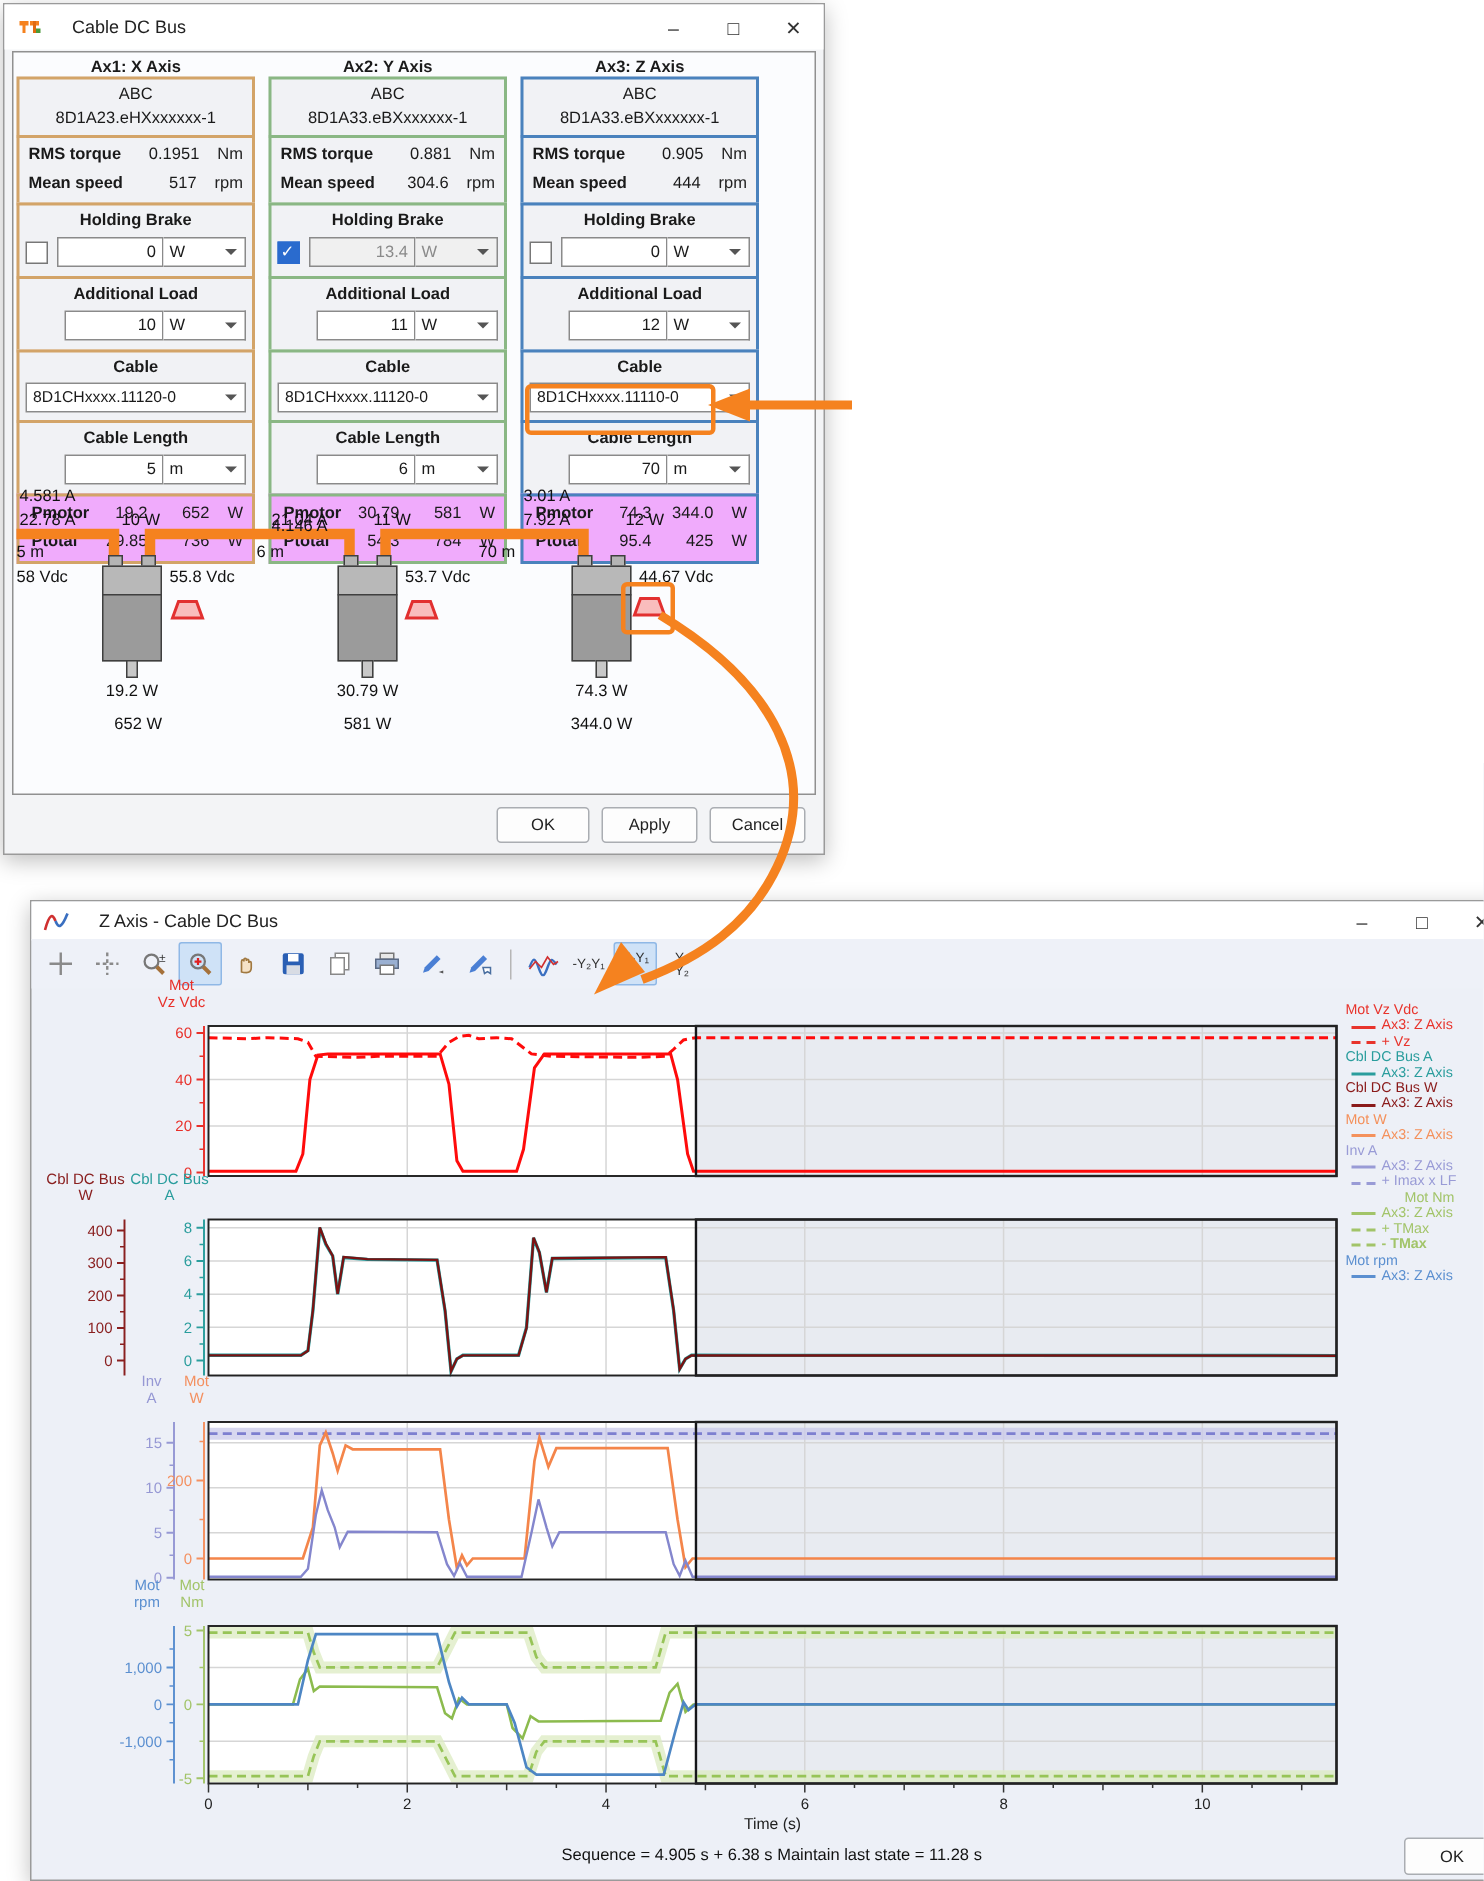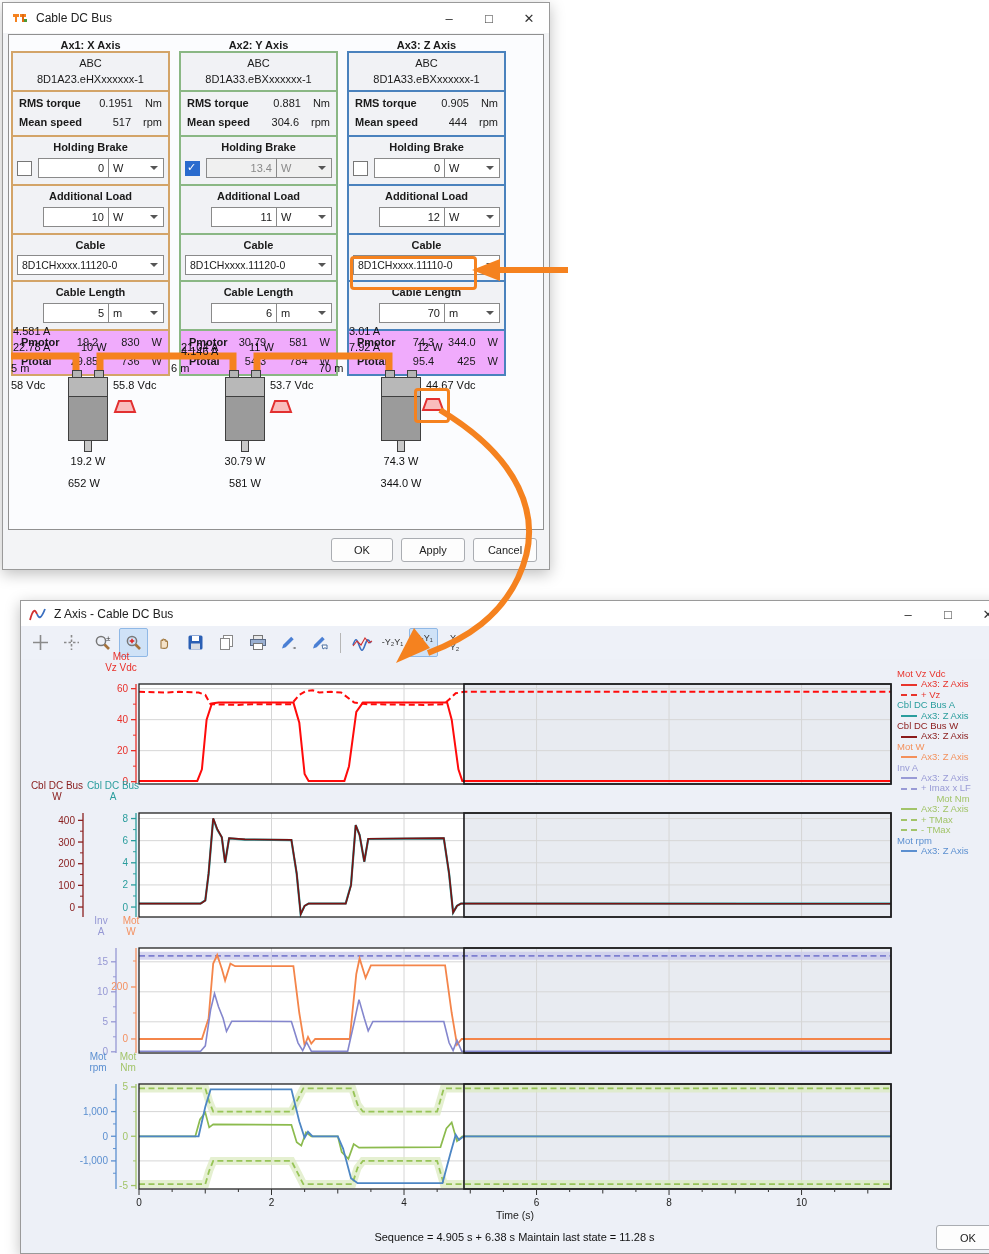--- a/index.html
+++ b/index.html
@@ -1,21 +1,21 @@
 <!DOCTYPE html>
 <html><head>
 <meta charset="utf-8">
 <style>
   html,body{margin:0;padding:0;}
   body{width:989px;height:1254px;position:relative;background:#ffffff;
        font-family:"Liberation Sans",sans-serif;font-size:11px;color:#1a1a1a;overflow:hidden;}
   .abs{position:absolute;}
   
   .win{position:absolute;background:#f3f4f6;border:1px solid #9a9a9a;box-shadow:0 4px 14px rgba(0,0,0,.25);}
-  .titlebar{position:absolute;left:0;top:0;right:0;height:30px;background:#ffffff;display:flex;align-items:center;}
+  .titlebar{position:absolute;left:0;top:0;right:0;height:30px;background:#ffffff;display:flex;align-items:center;gap:12px;}
   .titlebar .ttl{margin-left:8px;font-size:12px;color:#222;}
   .win-controls{position:absolute;right:0;top:0;height:30px;display:flex;}
   .win-btn{width:40px;height:30px;display:flex;align-items:center;justify-content:center;font-size:13px;color:#333;}
   
   .axis-header{position:absolute;width:159px;text-align:center;font-weight:bold;font-size:11px;}
   .axis-panel{position:absolute;width:159px;box-sizing:border-box;}
   .sec{border:2px solid #999;margin-top:-2px;background:#f1f2f5;box-sizing:border-box;padding:2px 0 3px 0;}
   .sec-title{text-align:center;font-weight:bold;font-size:11px;padding:2px 0 3px 0;}
   .motor-sec div{text-align:center;padding:2px 0;}
   .stat-row{display:flex;align-items:center;padding:3px 6px 4px 6px;}
@@ -153,21 +153,21 @@
           <span class="unit-select">
             <span>m</span>
             <span class="chev"></span>
           </span>
         </div>
     </div>
     <div class="sec results-sec" style="border-color: rgb(211, 164, 104);">
       <div class="res-row">
           <span class="lbl">Pmotor</span>
           <span class="v1">19.2</span>
-          <span class="v2">830</span>
+          <span class="v2">652</span>
           <span class="ru">W</span>
         </div>
       <div class="res-row">
           <span class="lbl">Ptotal</span>
           <span class="v1">29.85</span>
           <span class="v2">736</span>
           <span class="ru">W</span>
         </div>
     </div>
   </div>
@@ -367,21 +367,21 @@
   <svg class="trap" style="left:266px;top:395px;" viewBox="0 0 24 16">
       <polygon points="2,14 6,3 18,3 22,14" fill="#f9bdbd" stroke="#e23030" stroke-width="2"></polygon>
     </svg>
   <svg class="trap" style="left:418px;top:393px;" viewBox="0 0 24 16">
       <polygon points="2,14 6,3 18,3 22,14" fill="#f9bdbd" stroke="#e23030" stroke-width="2"></polygon>
     </svg>
 
   <div class="diag-label" style="left:65px;top:452px;width:40px;text-align:center;">19.2 W</div>
   <div class="diag-label" style="left:216px;top:452px;width:52px;text-align:center;">30.79 W</div>
   <div class="diag-label" style="left:374px;top:452px;width:48px;text-align:center;">74.3 W</div>
-  <div class="diag-label" style="left:65px;top:474px;width:40px;text-align:left;">652 W</div>
+  <div class="diag-label" style="left:65px;top:474px;width:40px;text-align:right;">652 W</div>
   <div class="diag-label" style="left:216px;top:474px;width:52px;text-align:center;">581 W</div>
   <div class="diag-label" style="left:370px;top:474px;width:56px;text-align:center;">344.0 W</div>
 
   <div class="btn" style="left:328px;top:535px;width:60px;">OK</div>
   <div class="btn" style="left:398px;top:535px;width:62px;">Apply</div>
   <div class="btn" style="left:470px;top:535px;width:62px;">Cancel</div>
 </div>
 
 <div class="win" style="left:0px;top:600px;width:987px;height:652px;background:#edf0f7;margin-left:20px;">
   <div class="titlebar" style="height:26px;">
@@ -711,21 +711,21 @@
       <div class="lg-item">
         <span class="lg-line" style="border-top-color: rgb(162, 196, 105);"></span>
         <span style="color: rgb(162, 196, 105);">Ax3: Z Axis</span>
       </div>
       <div class="lg-item">
         <span class="lg-line dash" style="border-top-color: rgb(162, 196, 105);"></span>
         <span style="color: rgb(162, 196, 105);">+ TMax</span>
       </div>
       <div class="lg-item">
         <span class="lg-line dash" style="border-top-color: rgb(162, 196, 105);"></span>
-        <span style="color: rgb(162, 196, 105);">- TMax</span>
+        <span style="color: rgb(162, 196, 105); font-weight: bold;">- TMax</span>
       </div>
       <div class="lg-title" style="color: rgb(91, 143, 208);">Mot rpm</div>
       <div class="lg-item">
         <span class="lg-line" style="border-top-color: rgb(91, 143, 208);"></span>
         <span style="color: rgb(91, 143, 208);">Ax3: Z Axis</span>
       </div>
     </div>
 
   <div class="statusline">Sequence = 4.905 s + 6.38 s Maintain last state = 11.28 s</div>
   <div class="btn" style="right:8px;top:624px;width:62px;height:23px;">OK</div>

